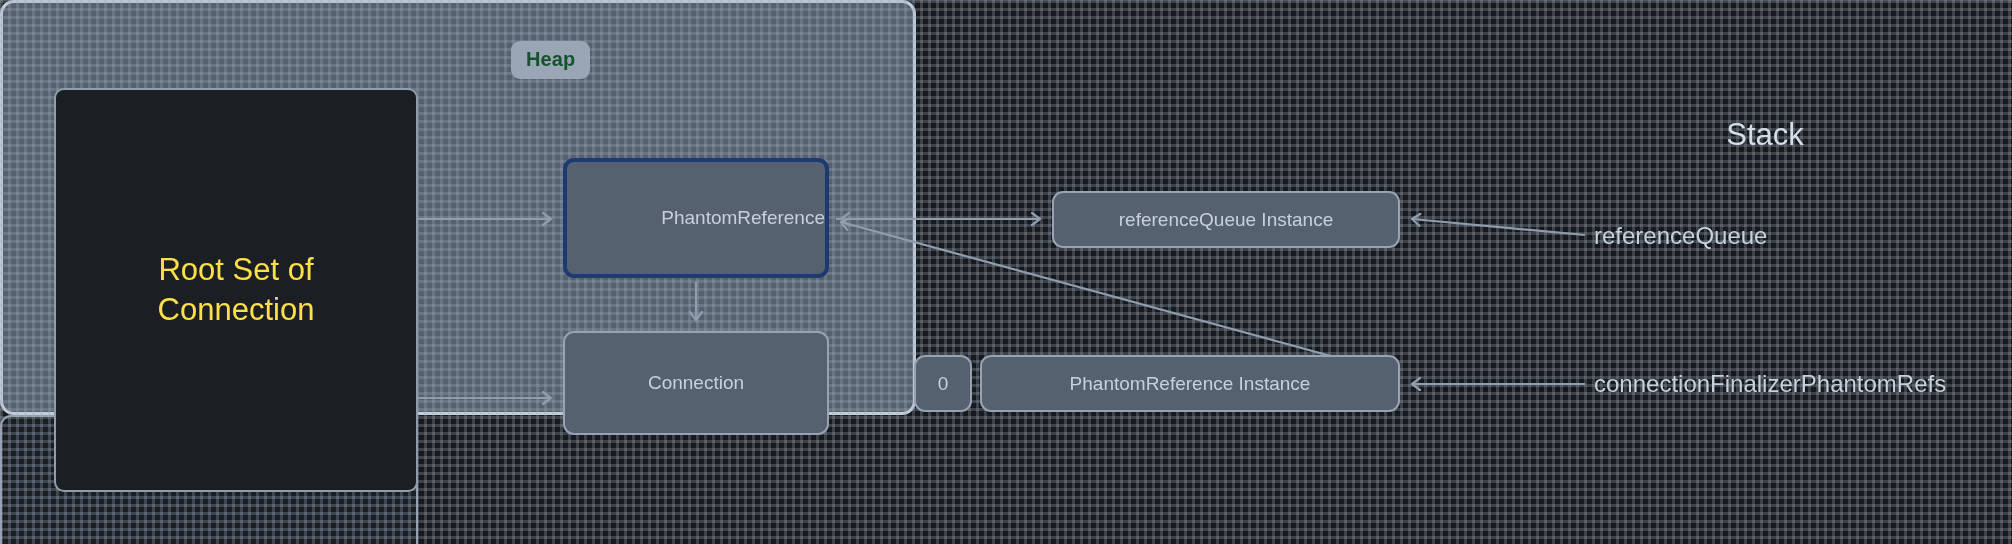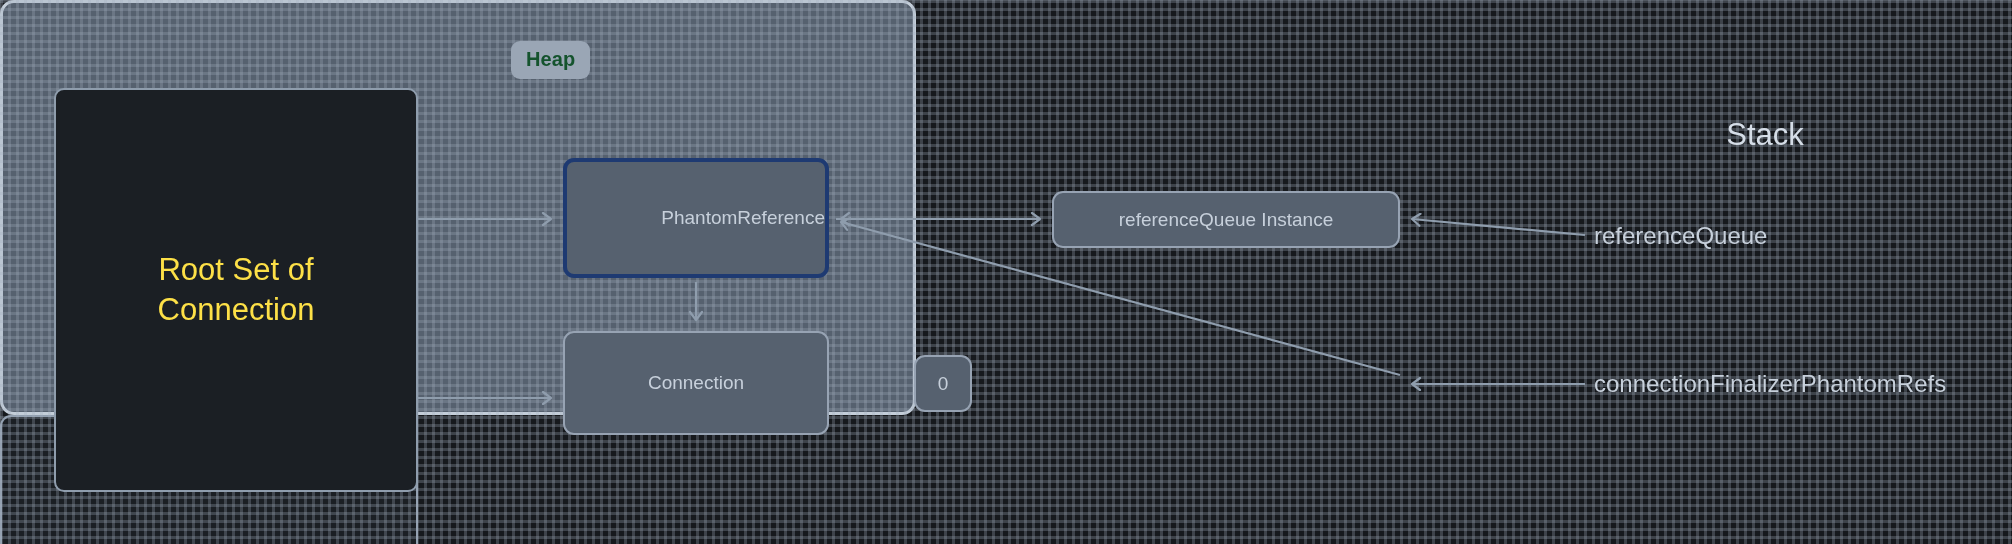--- a/index.html
+++ b/index.html
@@ -183,19 +183,22 @@
   </div>
 
   <div class="node" id="reference-queue-instance">
     <span>referenceQueue Instance</span>
   </div>
 
   <div class="node" id="zero-cell">
     <span>0</span>
   </div>
 
+  <div class="node" id="phantom-reference-instance">
+    <span>PhantomReference Instance</span>
+  </div>
 
   <div id="stack-title">Stack</div>
   <div id="stack-box"></div>
   <div class="stack-item" id="stack-item-0">referenceQueue</div>
   <div class="stack-item" id="stack-item-1">connectionFinalizerPhantomRefs</div>
 
 </div>
 
 </body></html>

